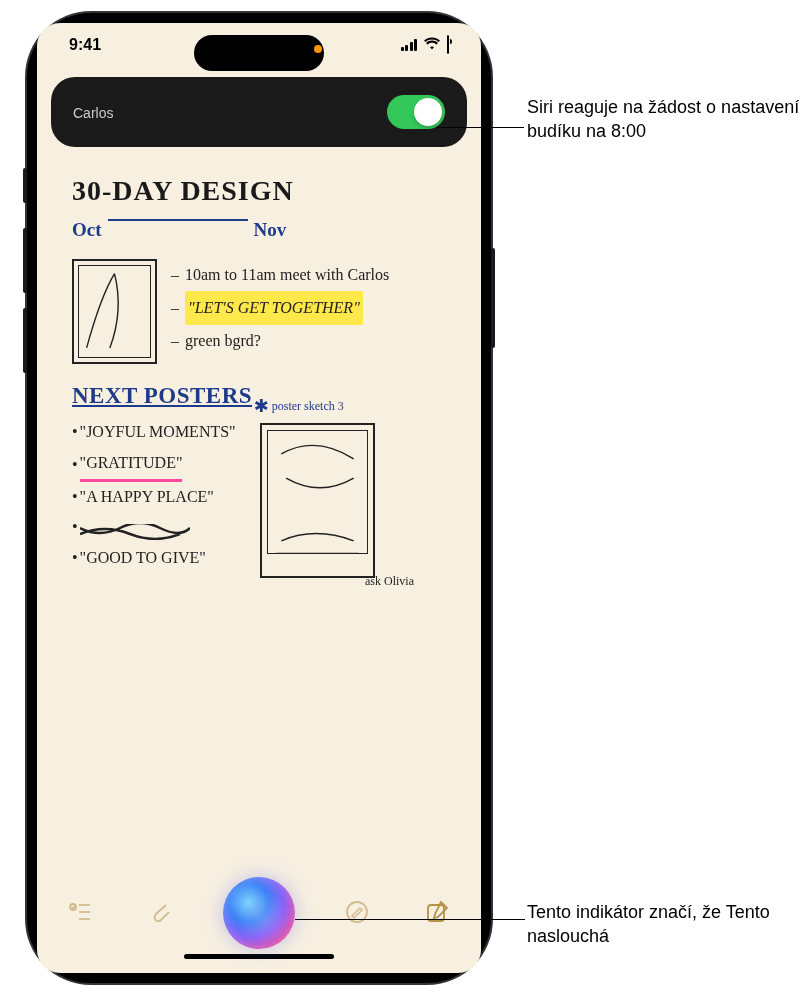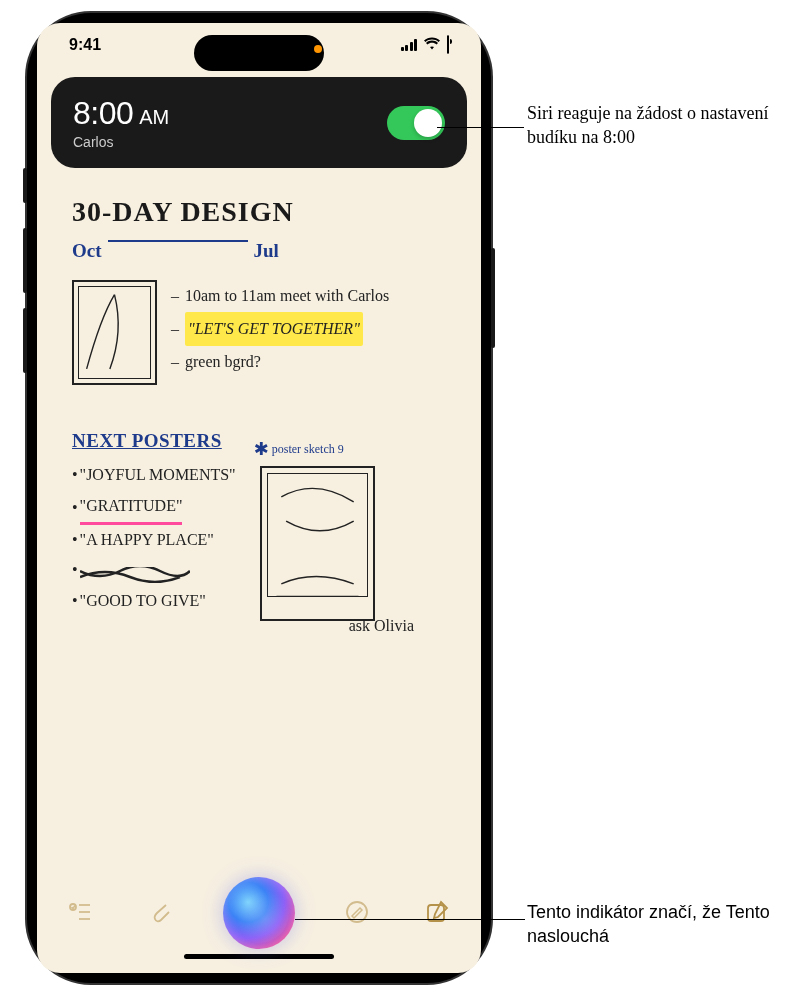--- a/index.html
+++ b/index.html
@@ -126,31 +126,31 @@
     .date-row .line { flex:0 0 140px; height:2px; background:#1e3a8a; margin: 0 6px; }
     .sketch-row { display: flex; margin-top: 18px; gap: 14px; }
     .sketch-box { width: 85px; height: 105px; border: 2px solid #222; position: relative; flex-shrink:0; }
     .sketch-box::before { content:''; position:absolute; left:4px; top:4px; right:4px; bottom:4px; border:1.5px solid #222; }
     .sketch-box svg { position:absolute; inset:8px; }
     .bullets { font-size: 16px; color:#222; line-height: 2; }
     .bullets .row { display:flex; align-items:center; gap:4px; }
     .bullets .dash { margin-right:2px; }
     .hl { background: #ffe94a; padding: 1px 3px; border-radius:2px; font-style: italic; }
     .quote { font-family: inherit; }
-    .section-title { margin-top: 45px; font-size: 19px; color:#1e3a8a; text-decoration: underline; font-weight:600; letter-spacing:0.5px; }
+    .section-title { margin-top: 19px; font-size: 23px; color:#1e3a8a; text-decoration: underline; font-weight:600; letter-spacing:0.5px; }
     .posters-row { display:flex; margin-top:8px; gap:24px; }
     .poster-list { font-size:16px; color:#222; line-height:1.9; }
     .poster-list .item { display:flex; align-items:center; gap:2px; }
     .scribble { display:inline-block; width:110px; height:16px; }
     .pink-under { border-bottom: 3px solid #ff4a9e; padding-bottom:1px; }
     .sketch-box-2 { width:115px; height:155px; border:2px solid #222; position:relative; margin-top: 6px; }
     .sketch-box-2::before { content:''; position:absolute; left:5px; top:5px; right:5px; bottom:22px; border:1.5px solid #222; }
     .sketch-caption { position:absolute; top:-22px; left:-6px; font-size:12px; color:#1e3a8a; display:flex; align-items:center; gap:3px; }
     .asterisk { font-size:18px; color:#1e3a8a; }
-    .small-note { font-size:16px; text-align:right; color:#222; margin-top: -4px; margin-right:45px; }
+    .small-note { font-size:12px; text-align:right; color:#222; margin-top: -4px; margin-right:45px; }
 
     .bottom-bar {
       position: absolute;
       bottom: 6px;
       left: 0; right: 0;
       height: 74px;
     }
     .bottom-icons {
       display: flex;
       justify-content: space-between;
@@ -181,21 +181,21 @@
     }
 
     
     .callout {
       position: absolute;
       font-size: 18px;
       line-height: 1.35;
       color: #000;
       max-width: 280px;
     }
-    .callout-1 { left: 527px; top: 101px; font-family: Liberation Serif, serif; }
+    .callout-1 { left: 527px; top: 95px; }
     .callout-2 { left: 527px; top: 900px; }
     .callout-line {
       position: absolute;
       height: 1px;
       background: #000;
     }
     .cl-1 { left: 437px; top: 127px; width: 87px; }
     .cl-2 { left: 295px; top: 919px; width: 230px; }
   </style>
 </head>
@@ -228,37 +228,33 @@
             </svg>
         </span>
         <span class="sb-icon">
           <span class="battery"><span class="battery-fill"></span></span>
         </span>
       </div>
     </div>
 
     <div class="alarm-card">
       <div>
-        <div class="alarm-time">
-          <span class="hours">8:00</span>
-          <span class="ampm">AM</span>
-        </div>
         <div class="alarm-label">Carlos</div>
       </div>
       <div class="toggle"></div>
     </div>
 
     <div class="note-content">
       <div class="title-hand">
         <span>30-DAY DESIGN</span><br>
       </div>
       <div class="date-row">
         <span>Oct</span>
         <span class="line"></span>
-        <span>Jul</span>
+        <span>Nov</span>
       </div>
       <div class="sketch-row">
         <div class="sketch-box">
           <svg viewBox="0 0 70 90">
               <path d="M5 85 Q 20 30 35 5 M35 5 Q 45 45 30 85" fill="none" stroke="#222" stroke-width="1.5"></path>
             </svg>
         </div>
         <div class="bullets">
           <div class="row">
               <span class="dash">–</span>
@@ -284,21 +280,21 @@
           <div class="item">•<span class="scribble">
             <svg width="110" height="16" viewBox="0 0 110 16">
                   <path d="M0 4 Q 20 14 40 4 T 80 4 T 110 4 M0 10 Q 25 0 50 10 T 100 10" stroke="#222" stroke-width="2.5" fill="none"></path>
                 </svg>
           </span></div>
           <div class="item">•<span class="quote">"GOOD TO GIVE"</span></div>
         </div>
         <div style="position:relative;">
           <div class="sketch-caption">
             <span class="asterisk">✱</span>
-            <span>poster sketch 9</span>
+            <span>poster sketch 3</span>
           </div>
           <div class="sketch-box-2">
             <svg viewBox="0 0 115 155" style="position:absolute;inset:0;">
                 <path d="M20 30 Q 55 10 95 35 M25 55 Q 60 75 95 55 M20 120 Q 55 105 95 120" fill="none" stroke="#222" stroke-width="1.5"></path>
                 <path d="M15 133 L100 133" stroke="#222" stroke-width="1.5"></path>
               </svg>
           </div>
         </div>
       </div>
       <div class="small-note">ask Olivia</div>

